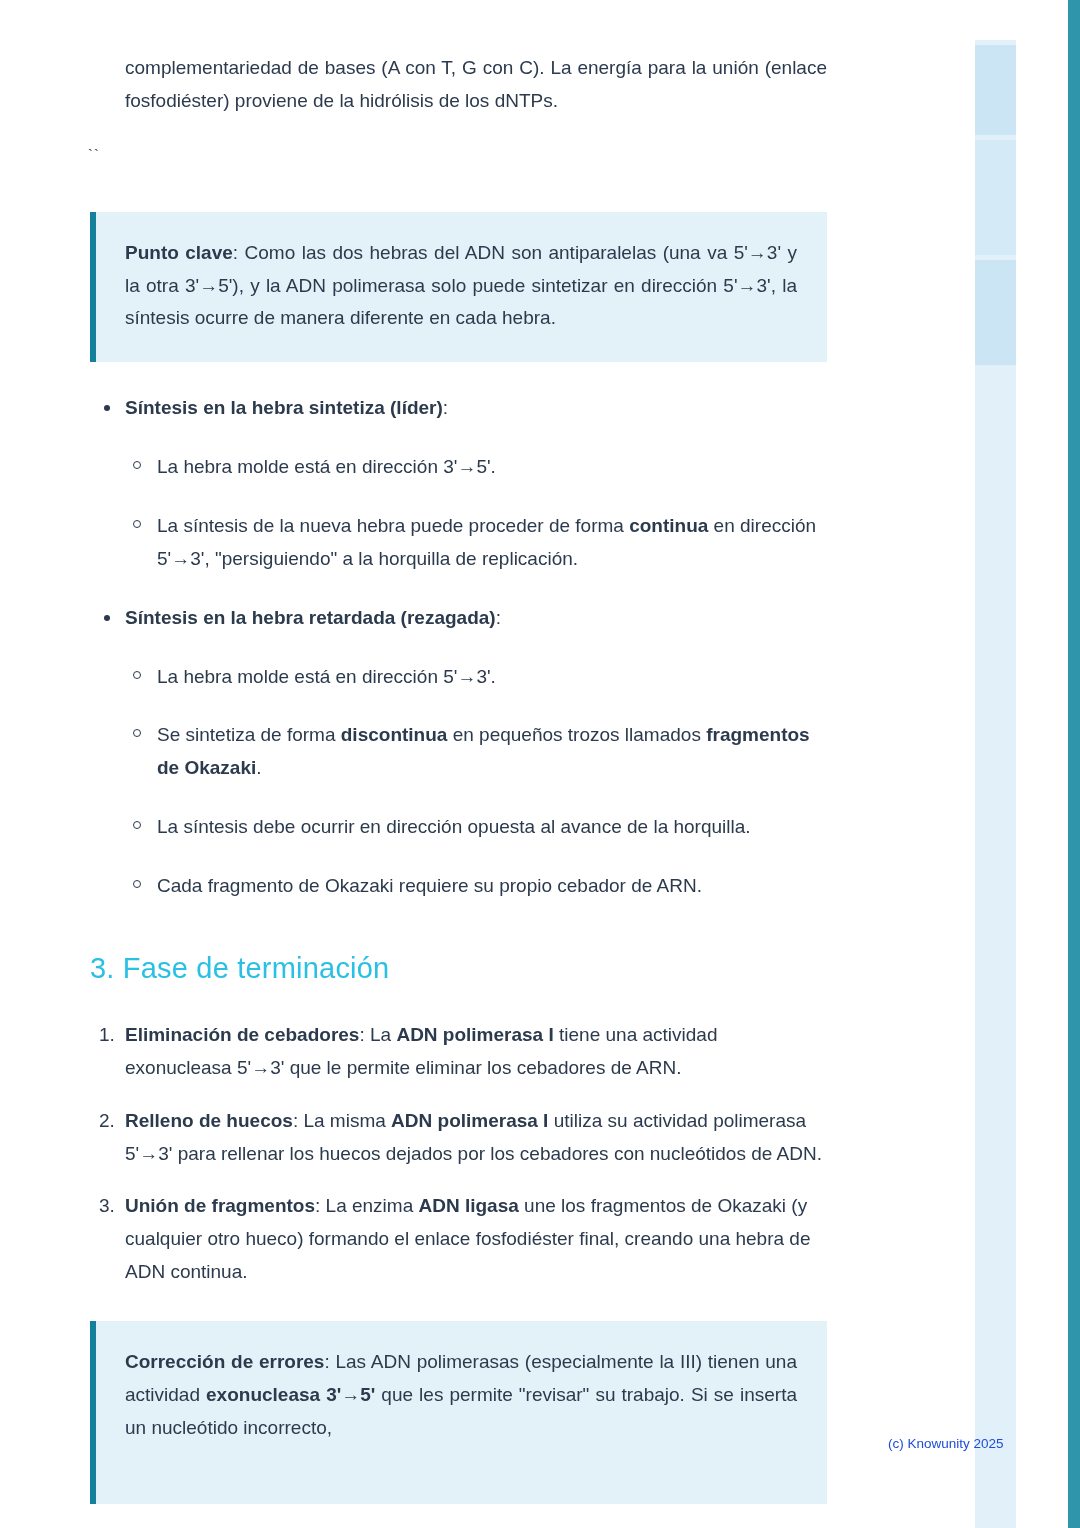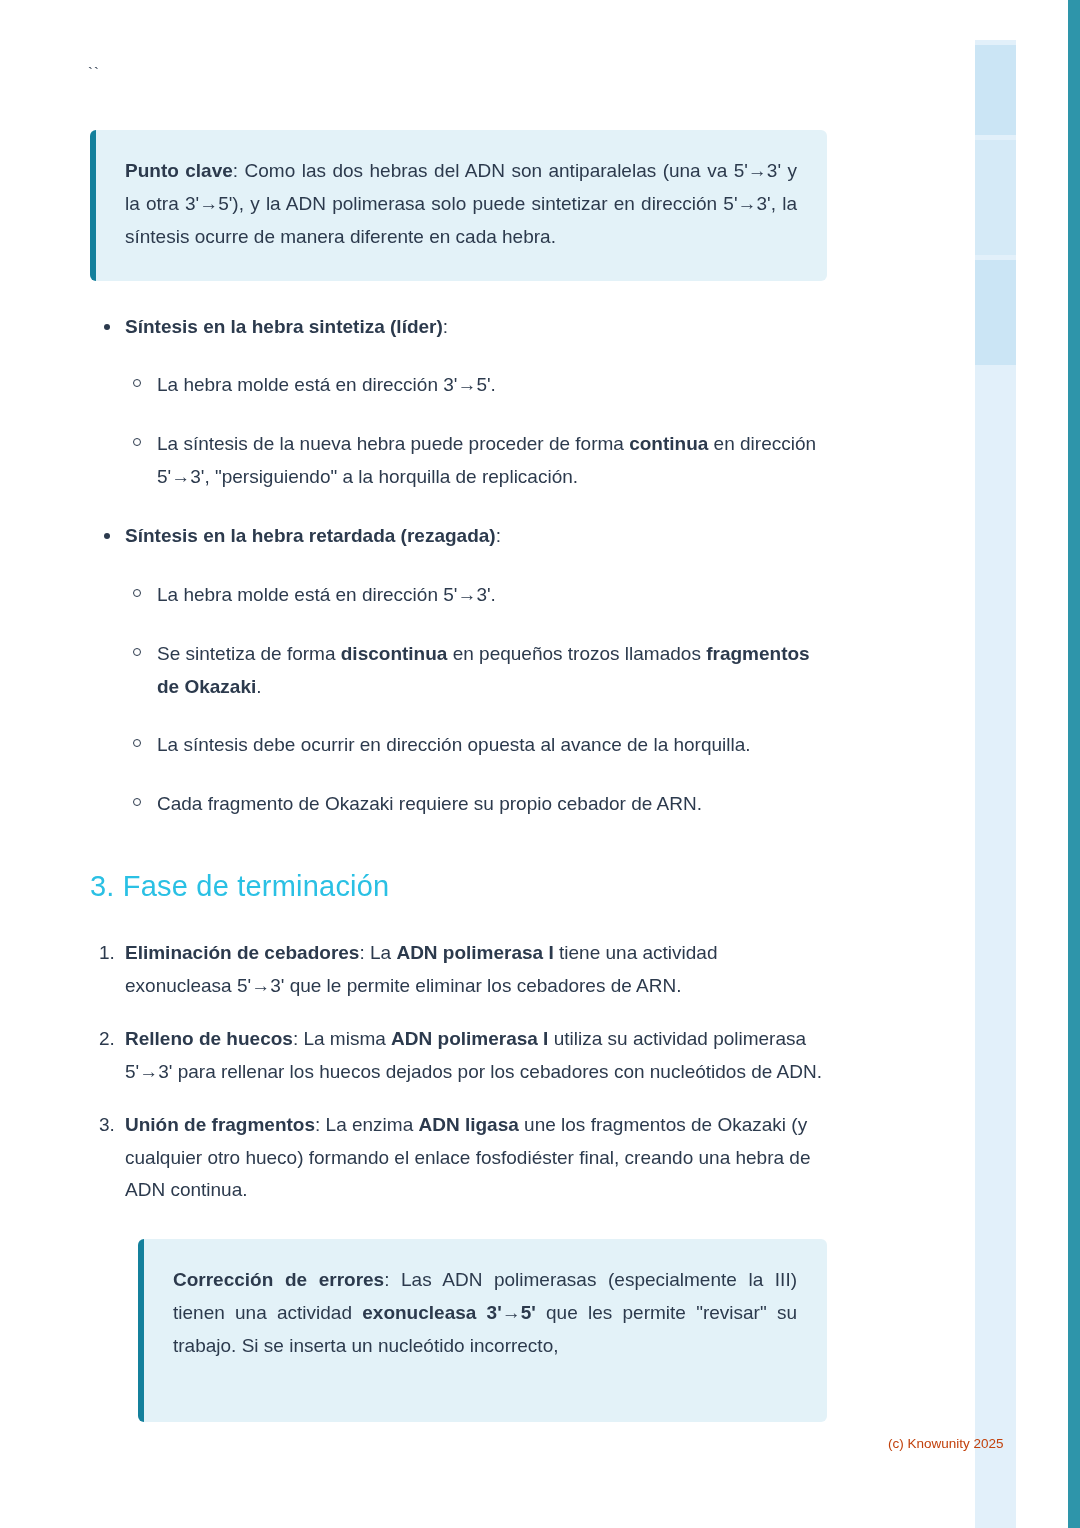--- a/index.html
+++ b/index.html
@@ -9,23 +9,23 @@
     font-family:"Liberation Sans", sans-serif;
   }
   .content { position:absolute; left:90px; top:36px; width:737px; font-size:19px; line-height:1.73; }
   strong { font-weight:700; }
 
   .para { margin:16px 0 0 35px; text-align:justify; }
   .stray { margin:24px 0 0 -2px; font-size:15px; letter-spacing:1px; color:#2c3a4d; }
 
   .callout {
     margin-top:44px; background:#e3f2f8; border-left:6px solid #14809c;
-    padding:25px 30px 27px 29px; text-align:justify; border-radius:6px;
+    padding:25px 30px 27px 29px; text-align:justify; border-radius:0;
   }
-  .callout.error { margin-top:32px; padding-bottom:59px;margin-left:48px; }
+  .callout.error { margin-top:32px; padding-bottom:59px; }
 
   .top-list { list-style:none; margin:30px 0 0; padding:0 0 0 35px; }
   .sec + .sec { margin-top:26px; }
   .sec-title { position:relative; }
   .sec-title::before {
     content:""; position:absolute; left:-21px; top:13px;
     width:6px; height:6px; border-radius:50%; background:#2c3a4d;
   }
   .sub-list { list-style:none; margin:16px 0 0; padding:0 0 0 32px; }
   .sub-list li { position:relative; margin-top:26px; }
@@ -43,29 +43,30 @@
   .step { position:relative; padding-left:35px; margin-top:20px; }
   .step-num { position:absolute; left:9px; top:0; }
 
   .scroll-track { position:absolute; left:975px; top:40px; width:41px; height:1488px; background:#e2f0fa; }
   .scroll-thumb { position:absolute; left:0; width:41px; background:#cbe5f5; }
   .thumb-a { top:5px;   height:90px;  }
   .thumb-b { top:100px; height:115px; background:#d5eaf7; }
   .thumb-c { top:220px; height:105px; }
   .edge-bar { position:absolute; right:0; top:0; width:12px; height:1528px; background:#2e95aa; }
 
-  .watermark { position:absolute; left:888px; top:1436px; font-size:13.5px; color:#c2410c; }
+  .watermark { position:absolute; left:888px; top:1436px; font-size:13.5px; color:#1d4ed8; }
 </style>
 </head>
 <body>
 
 <div class="page">
 
   <div class="content">
 
+    <p class="para"><span>complementariedad de bases (A con T, G con C). La energía para la unión (enlace fosfodiéster) proviene de la hidrólisis de los dNTPs.</span></p>
 
     <div class="stray">``</div>
 
     <div class="callout">
       <div><strong>Punto clave</strong><span>: Como las dos hebras del ADN son antiparalelas (una va 5'→3' y la otra 3'→5'), y la ADN polimerasa solo puede sintetizar en dirección 5'→3', la síntesis ocurre de manera diferente en cada hebra.</span></div>
     </div>
 
     <ul class="top-list">
 
       <li class="sec">

